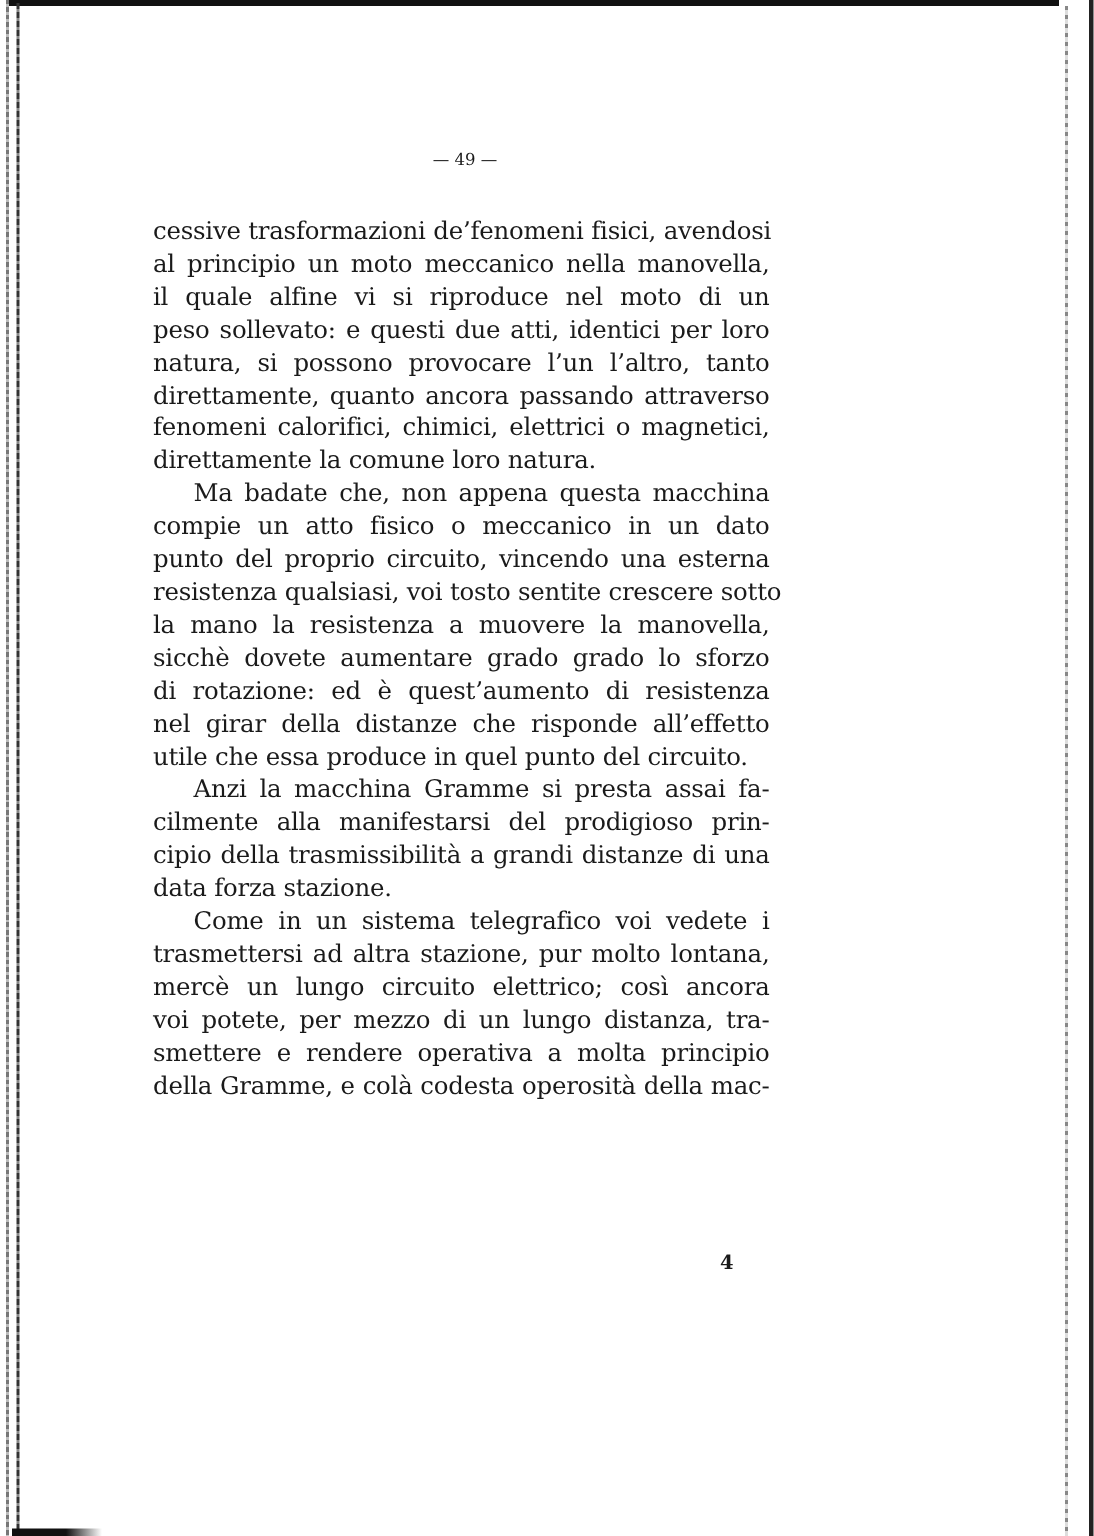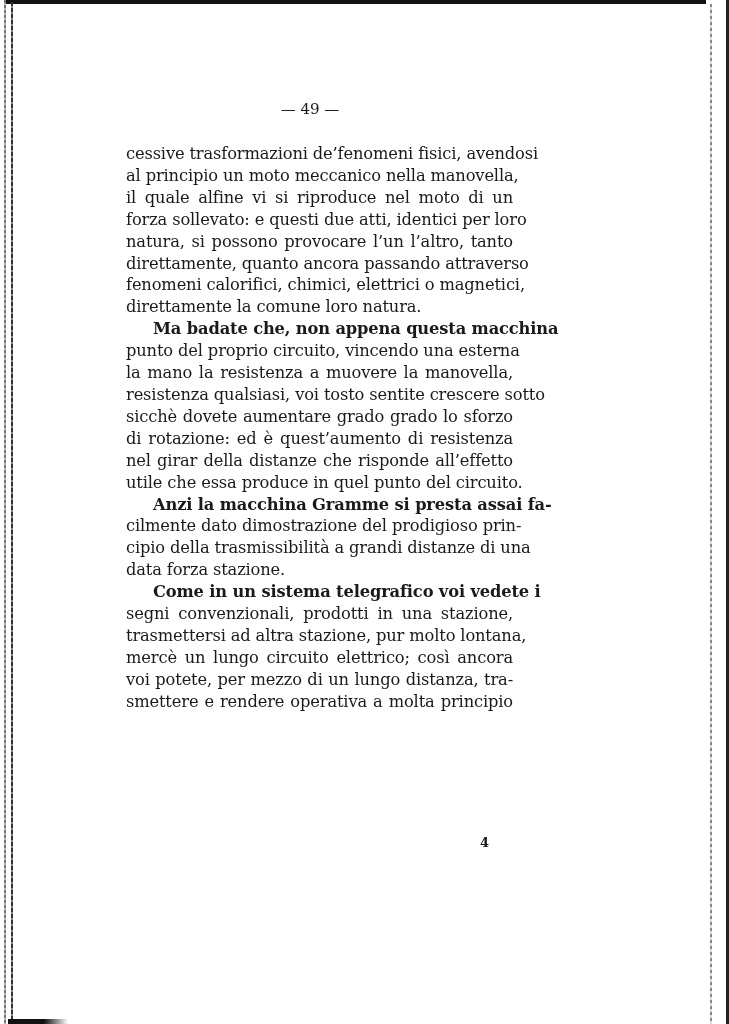--- a/index.html
+++ b/index.html
@@ -7,64 +7,65 @@
       width: 729px; height: 1024px; background: #ffffff; position: relative; overflow: hidden;
       font-family: "DejaVu Serif", "Liberation Serif", serif; color: #1a1a1a;
     }
     .edge-top { position: absolute; left: 6px; top: 0; width: 700px; height: 4px; background: #111; }
     .edge-left-outer { position: absolute; left: 4px; top: 0; width: 2px; height: 1024px; background: repeating-linear-gradient(to bottom,#777 0 3px,#bbb 3px 5px); }
     .edge-left-inner { position: absolute; left: 11px; top: 2px; width: 2px; height: 1018px; background: repeating-linear-gradient(to bottom,#333 0 4px,#888 4px 6px); }
     .edge-bottom { position: absolute; left: 8px; top: 1019px; width: 60px; height: 5px; background: linear-gradient(to right,#111,#111 60%,rgba(0,0,0,0)); }
     .edge-right-inner { position: absolute; left: 710px; top: 4px; width: 2px; height: 1020px; background: repeating-linear-gradient(to bottom,#888 0 3px,#ddd 3px 6px); }
     .edge-right-outer { position: absolute; left: 726px; top: 0; width: 3px; height: 1024px; background: #222; }
 
-    .page-number { position: absolute; left: 0; width: 620px; top: 100px; text-align: center; font-size: 15px; }
+    .page-number { position: absolute; left: 0; width: 620px; top: 100px; text-align: center; font-size: 11px; }
     .body-text {
       position: absolute; left: 102px; top: 143px; width: 411px;
       font-size: 16.3px; line-height: 21.9px; letter-spacing: -0.15px;
     }
-    .line { display: block; white-space: nowrap; text-align: justify; text-align-last: justify; margin-left: 24px; }
+    .line { display: block; white-space: nowrap; text-align: justify; text-align-last: justify; }
     .line.last { text-align-last: left; }
-    .line.indent { padding-left: 27px; font-weight: bold; }
+    .line.indent { padding-left: 27px; }
     .signature { position: absolute; left: 480px; top: 835px; font-size: 13px; font-weight: bold; }
   </style>
 </head>
 <body>
 
 <div class="edge-top"></div>
 <div class="edge-left-outer"></div>
 <div class="edge-left-inner"></div>
 <div class="edge-bottom"></div>
 <div class="edge-right-inner"></div>
 <div class="edge-right-outer"></div>
 
 <div class="page-number">— 49 —</div>
 
 <div class="body-text">
   <span class="line">cessive trasformazioni de’fenomeni fisici, avendosi</span>
   <span class="line">al principio un moto meccanico nella manovella,</span>
   <span class="line">il quale alfine vi si riproduce nel moto di un</span>
-  <span class="line">forza sollevato: e questi due atti, identici per loro</span>
+  <span class="line">peso sollevato: e questi due atti, identici per loro</span>
   <span class="line">natura, si possono provocare l’un l’altro, tanto</span>
   <span class="line">direttamente, quanto ancora passando attraverso</span>
   <span class="line">fenomeni calorifici, chimici, elettrici o magnetici,</span>
   <span class="line last">direttamente la comune loro natura.</span>
   <span class="line indent">Ma badate che, non appena questa macchina</span>
+  <span class="line">compie un atto fisico o meccanico in un dato</span>
   <span class="line">punto del proprio circuito, vincendo una esterna</span>
+  <span class="line">resistenza qualsiasi, voi tosto sentite crescere sotto</span>
   <span class="line">la mano la resistenza a muovere la manovella,</span>
-  <span class="line">resistenza qualsiasi, voi tosto sentite crescere sotto</span>
   <span class="line">sicchè dovete aumentare grado grado lo sforzo</span>
   <span class="line">di rotazione: ed è quest’aumento di resistenza</span>
   <span class="line">nel girar della distanze che risponde all’effetto</span>
   <span class="line last">utile che essa produce in quel punto del circuito.</span>
   <span class="line indent">Anzi la macchina Gramme si presta assai fa-</span>
-  <span class="line">cilmente dato dimostrazione del prodigioso prin-</span>
+  <span class="line">cilmente alla manifestarsi del prodigioso prin-</span>
   <span class="line">cipio della trasmissibilità a grandi distanze di una</span>
   <span class="line last">data forza stazione.</span>
   <span class="line indent">Come in un sistema telegrafico voi vedete i</span>
-  <span class="line">segni convenzionali, prodotti in una stazione,</span>
   <span class="line">trasmettersi ad altra stazione, pur molto lontana,</span>
   <span class="line">mercè un lungo circuito elettrico; così ancora</span>
   <span class="line">voi potete, per mezzo di un lungo distanza, tra-</span>
   <span class="line">smettere e rendere operativa a molta principio</span>
+  <span class="line">della Gramme, e colà codesta operosità della mac-</span>
 </div>
 
 <div class="signature">4</div>
 
 </body></html>

